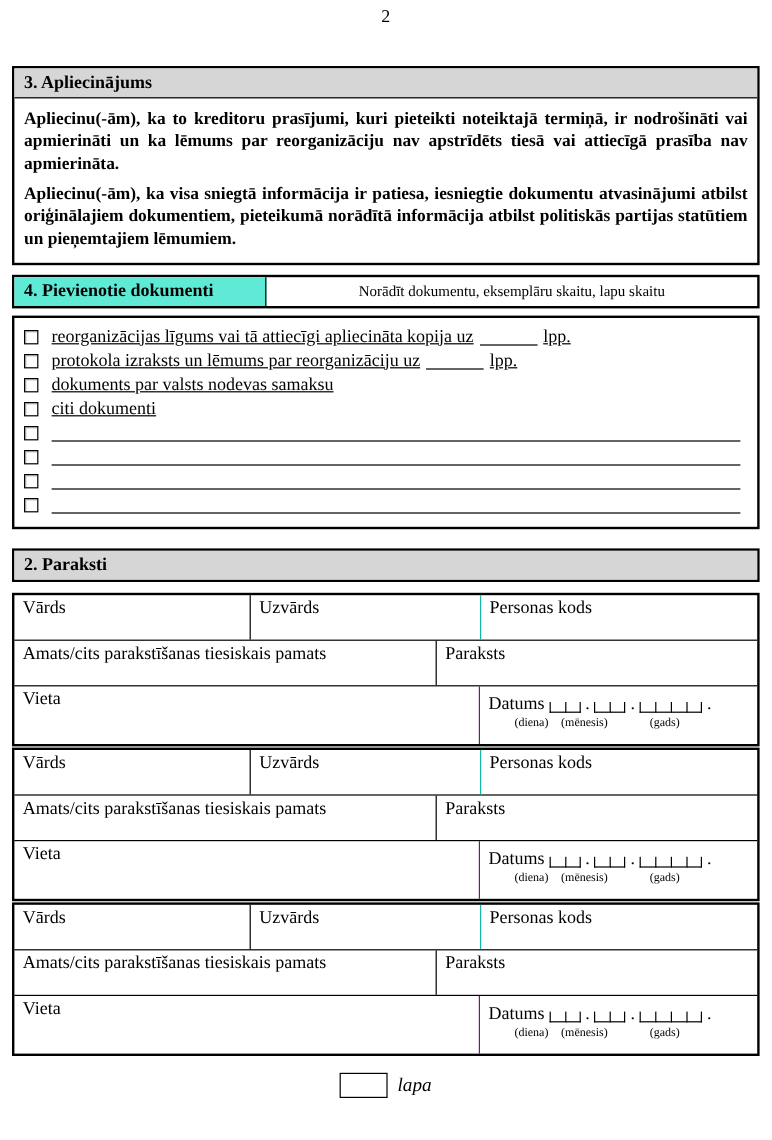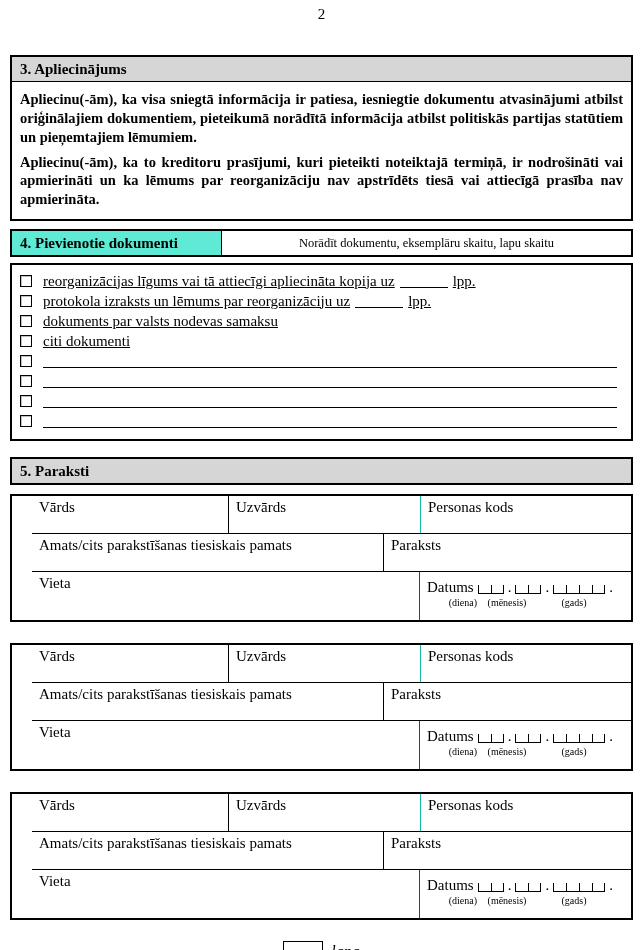--- a/index.html
+++ b/index.html
@@ -62,21 +62,21 @@
     display:inline-block;
     width:48px; height:13px;
     border-bottom:1px solid #000;
     margin:0 5px;
   }
   .fill-line { flex:1; height:14px; border-bottom:1px solid #000; margin-right:4px; }
 
   .sec5-header { margin-bottom:9px; }
   .sec5-header .sec-header { border-bottom:none; }
 
-  .sig { margin-bottom:21px;padding-left:20px; }
+  .sig { margin-bottom:1px; }
   .sig-row { display:flex; border-bottom:1px solid #000; }
   .sig-row:last-child { border-bottom:none; }
   .cell { padding:3px 7px 0; font-size:15px; }
   .r1 { height:38px; }
   .r2 { height:38px; }
   .r3 { height:48px; }
   .c-v  { width:197px; border-right:1px solid #000; }
   .c-u  { width:192px; border-right:1px solid #14b8a6; }
   .c-pk { flex:1; }
   .c-am { width:352px; border-right:1px solid #000; }
@@ -107,22 +107,22 @@
 </head>
 <body>
 
 <div class="page">
 
   <div class="page-number">2</div>
 
   <div class="box sec3">
     <div class="sec-header">3. Apliecinājums</div>
     <div class="sec3-body">
+      <p>Apliecinu(-ām), ka to kreditoru prasījumi, kuri pieteikti noteiktajā termiņā, ir nodrošināti vai apmierināti un ka lēmums par reorganizāciju nav apstrīdēts tiesā vai attiecīgā prasība nav apmierināta.</p>
       <p>Apliecinu(-ām), ka visa sniegtā informācija ir patiesa, iesniegtie dokumentu atvasinājumi atbilst oriģinālajiem dokumentiem, pieteikumā norādītā informācija atbilst politiskās partijas statūtiem un pieņemtajiem lēmumiem.</p>
-      <p>Apliecinu(-ām), ka to kreditoru prasījumi, kuri pieteikti noteiktajā termiņā, ir nodrošināti vai apmierināti un ka lēmums par reorganizāciju nav apstrīdēts tiesā vai attiecīgā prasība nav apmierināta.</p>
     </div>
   </div>
 
   <div class="box sec4-header">
     <div class="sec4-title">4. Pievienotie dokumenti</div>
     <div class="sec4-note">Norādīt dokumentu, eksemplāru skaitu, lapu skaitu</div>
   </div>
 
   <div class="box cb-box">
     <div class="cb-row">
@@ -157,21 +157,21 @@
       <span class="checkbox"></span>
       <span class="fill-line"></span>
     </div>
     <div class="cb-row">
       <span class="checkbox"></span>
       <span class="fill-line"></span>
     </div>
   </div>
 
   <div class="box sec5-header">
-    <div class="sec-header">5. Paraksti</div>
+    <div class="sec-header">2. Paraksti</div>
   </div>
 
   <div class="box sig">
     <div class="sig-row r1">
       <div class="cell c-v"><span>Vārds</span></div>
       <div class="cell c-u"><span>Uzvārds</span></div>
       <div class="cell c-pk"><span>Personas kods</span></div>
     </div>
     <div class="sig-row r2">
       <div class="cell c-am"><span>Amats/cits parakstīšanas tiesiskais pamats</span></div>

